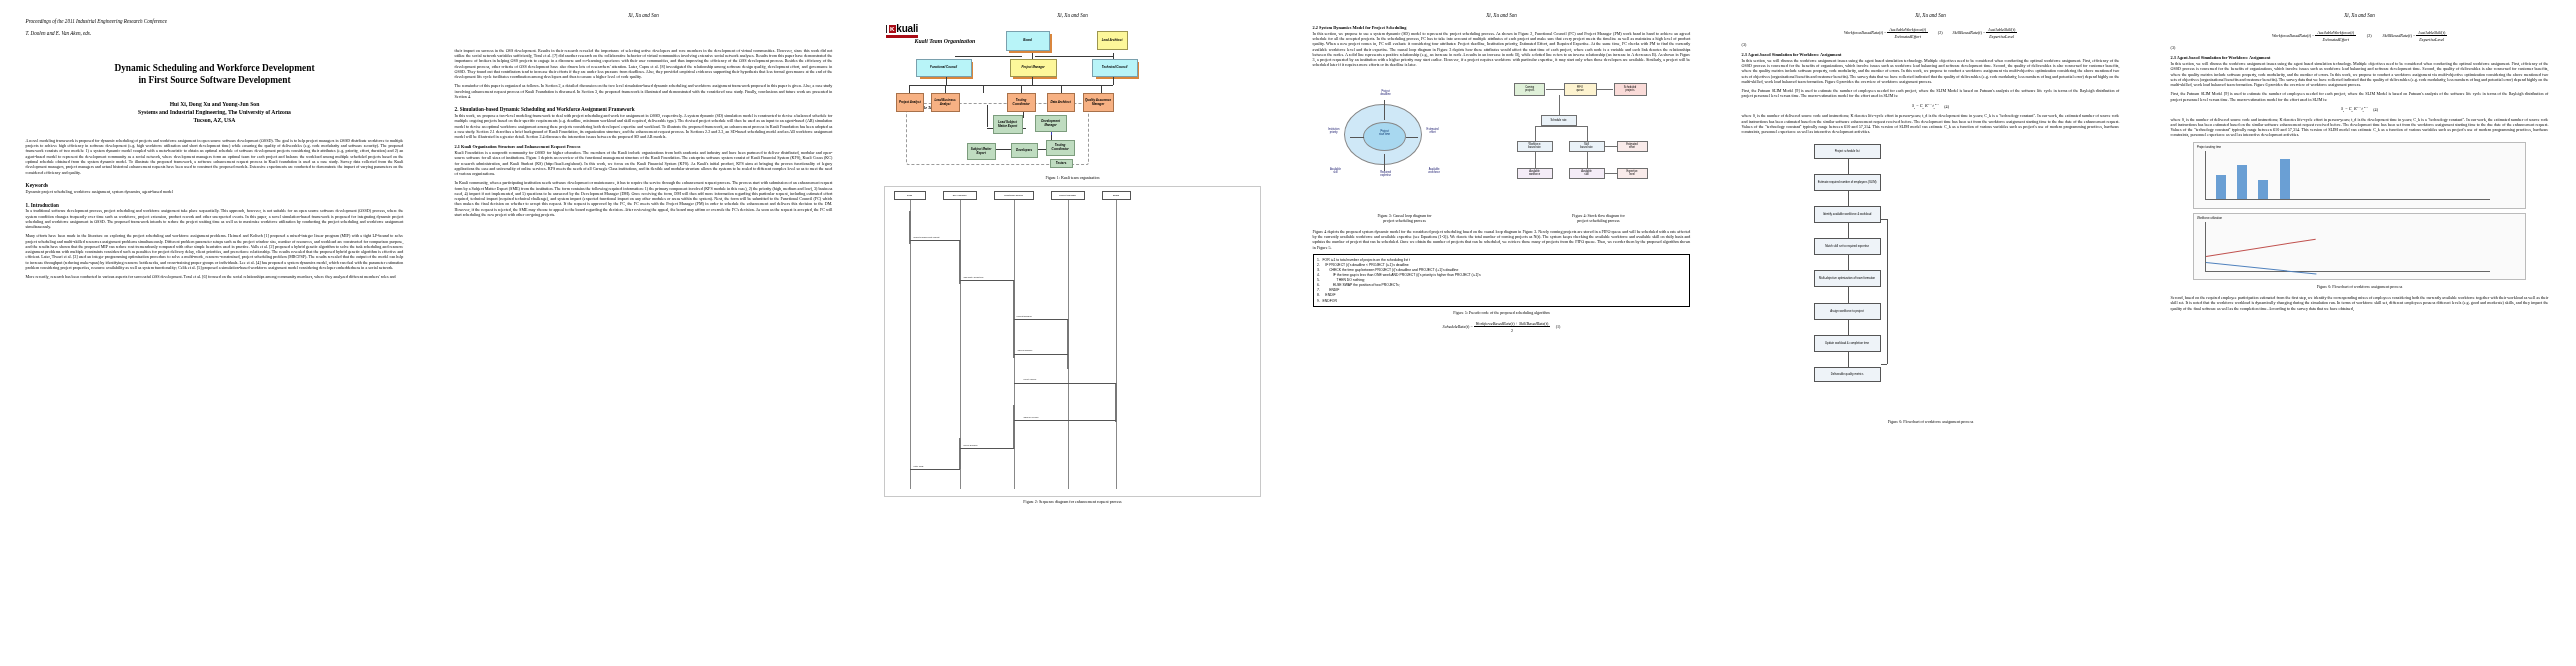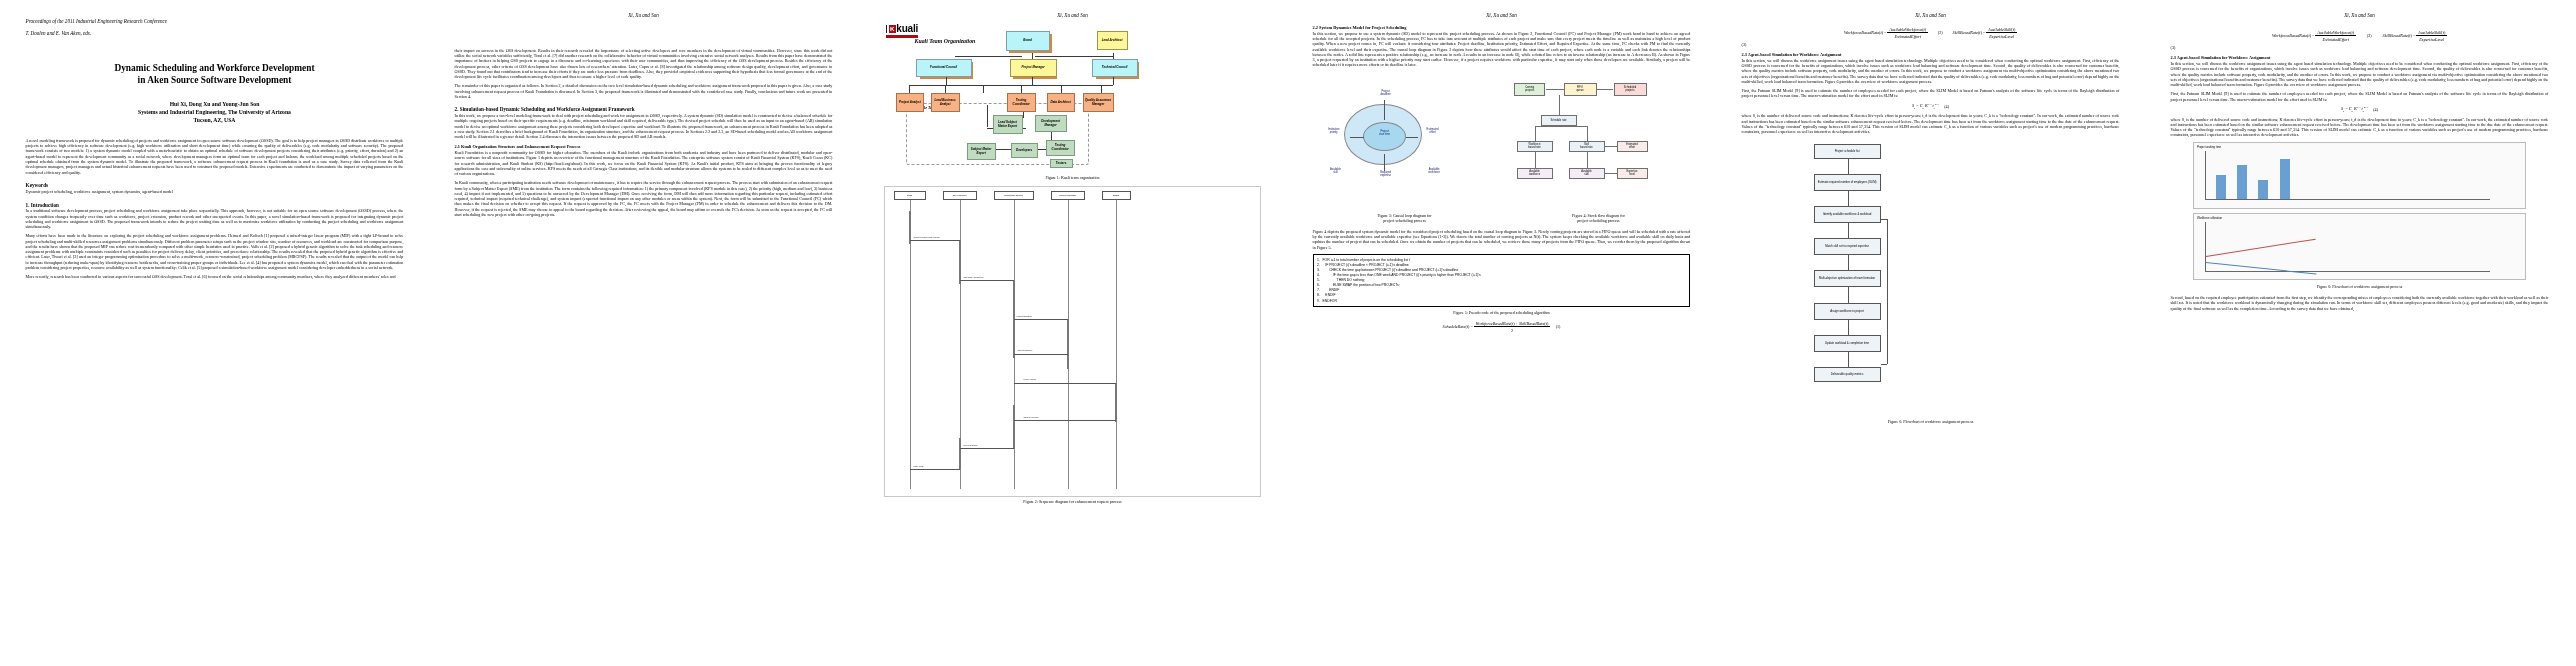--- a/index.html
+++ b/index.html
@@ -256,21 +256,21 @@
 <div class="spread">
 
   <div class="page">
     <div class="pg-header left-align">
       <div>Proceedings of the 2011 Industrial Engineering Research Conference</div>
       <div>T. Doolen and E. Van Aken, eds.</div>
     </div>
 
     <div class="title">
       <div>Dynamic Scheduling and Workforce Development</div>
-      <div>in Aken Source Software Development</div>
+      <div>in First Source Software Development</div>
     </div>
 
     <div class="authors">
       <div>Hui Xi, Dong Xu and Young-Jun Son</div>
       <div>Systems and Industrial Engineering, The University of Arizona</div>
       <div>Tucson, AZ, USA</div>
     </div>
 
     <div class="abstract">A novel modeling framework is proposed for dynamic scheduling of projects and workforce assignment in open source software development (OSSD).  The goal is to help project managers in OSSD distribute workforce to multiple projects to achieve high efficiency in software development (e.g. high workforce utilization and short development time) while ensuring the quality of deliverables (e.g. code modularity and software security).  The proposed framework consists of two models: 1) a system dynamic model coupled with a meta-heuristic to obtain an optimal schedule of software development projects considering their attributes (e.g. priority, effort, duration) and 2) an agent-based model to represent the development community as a social network, where development managers form an optimal team for each project and balance the workload among multiple scheduled projects based on the optimal schedule obtained from the system dynamic model.  To illustrate the proposed framework, a software enhancement request process in Kuali foundation is used as a case study.  Survey data collected from the Kuali development managers, project managers and actual historical enhancement requests have been used to construct the proposed models.  Extensive experiments are conducted to demonstrate the impact of varying parameters on the considered efficiency and quality.</div>
 

